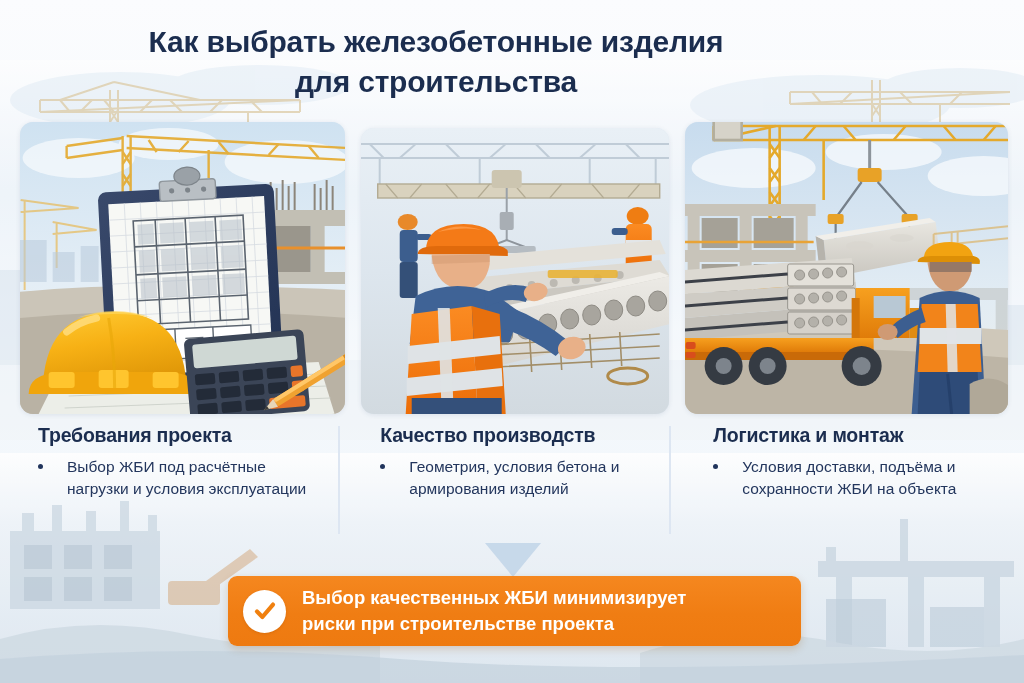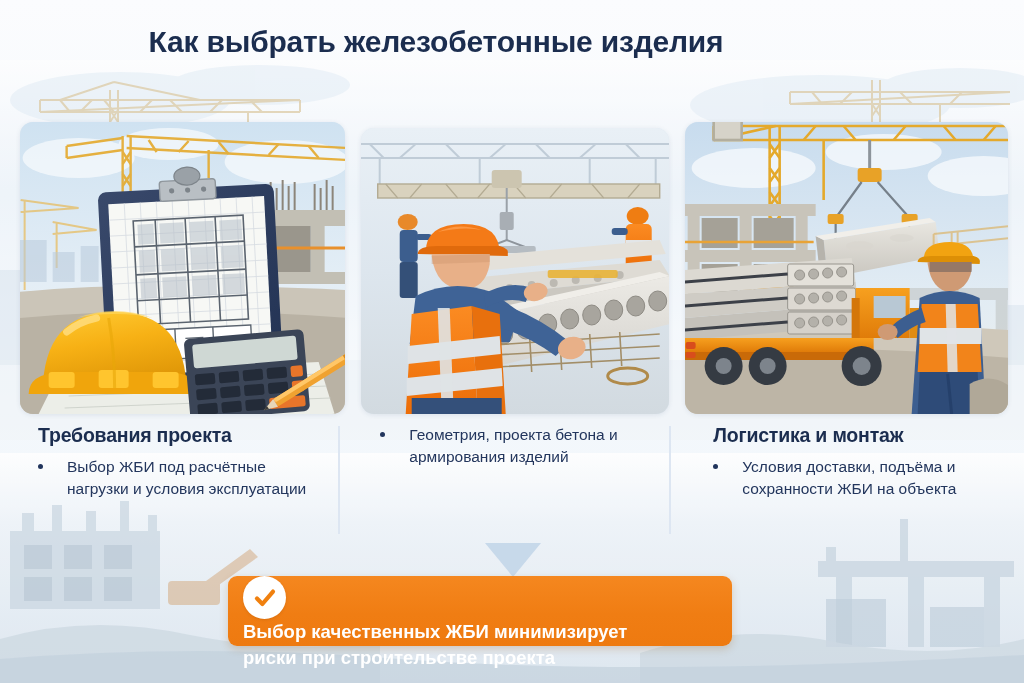--- a/index.html
+++ b/index.html
@@ -127,28 +127,27 @@
     border-left: 28px solid transparent;
     border-right: 28px solid transparent;
     border-top: 34px solid #c5d7e9;
     opacity: .95;
   }
 
   
   .banner {
     position: absolute;
     left: 228px; top: 576px;
-    width: 504px; height: 70px;
+    width: 573px; height: 70px;
     background: linear-gradient(180deg,#f5871f 0%, #f07d13 55%, #ee7a10 100%);
     border-radius: 9px;
     box-shadow: 0 3px 9px rgba(150,80,10,.22);
-    display: flex; 
+    display: flex; align-items: center;
     padding: 0 18px 0 15px;
     z-index: 7;
-    flex-direction: column;
   }
   .check-badge {
     flex: 0 0 auto;
     width: 43px; height: 43px;
     border-radius: 50%;
     background: #ffffff;
     display: flex; align-items: center; justify-content: center;
     margin-right: 16px;
     box-shadow: 0 1px 3px rgba(120,60,0,.18);
   }
@@ -262,20 +261,21 @@
       <rect x="930" y="154" width="54" height="40"></rect>
     </g>
 
     <path d="M0 186 Q 90 160 190 182 Q 280 200 380 190 L380 230 L0 230 Z" fill="#c8d4de" opacity=".8"></path>
     <path d="M640 200 Q 740 168 840 190 Q 940 208 1024 186 L1024 230 L640 230 Z" fill="#c8d4de" opacity=".8"></path>
     <path d="M0 206 Q 200 190 400 206 Q 640 224 1024 202 L1024 230 L0 230 Z" fill="#bcccd9" opacity=".7"></path>
   </svg>
 
   <div class="header">
     <div class="title-line">Как выбрать железобетонные изделия</div>
+    <div class="title-line">для строительства</div>
   </div>
 
   <div class="panels">
 
     <div class="panel p1">
       <svg viewBox="0 0 328 292" preserveAspectRatio="xMidYMid slice">
         <defs>
           <linearGradient id="p1sky" x1="0" y1="0" x2="0" y2="1">
             <stop offset="0%" stop-color="#cfe2f1"></stop>
             <stop offset="55%" stop-color="#e4eef6"></stop>
@@ -741,23 +741,24 @@
 
     <div class="col c1">
       <div class="col-title">Требования проекта</div>
       <div class="bullet-row">
         <span class="bullet-dot"></span>
         <span class="bullet-text">Выбор ЖБИ под расчётные нагрузки и условия эксплуатации</span>
       </div>
     </div>
 
     <div class="col c2">
+      <div class="col-title">Качество производств</div>
       <div class="bullet-row">
         <span class="bullet-dot"></span>
-        <span class="bullet-text">Геометрия, проекта бетона и армирования изделий</span>
+        <span class="bullet-text">Геометрия, условия бетона и армирования изделий</span>
       </div>
     </div>
 
     <div class="col c3">
       <div class="col-title">Логистика и монтаж</div>
       <div class="bullet-row">
         <span class="bullet-dot"></span>
         <span class="bullet-text">Условия доставки, подъёма и сохранности ЖБИ на объекта</span>
       </div>
     </div>

